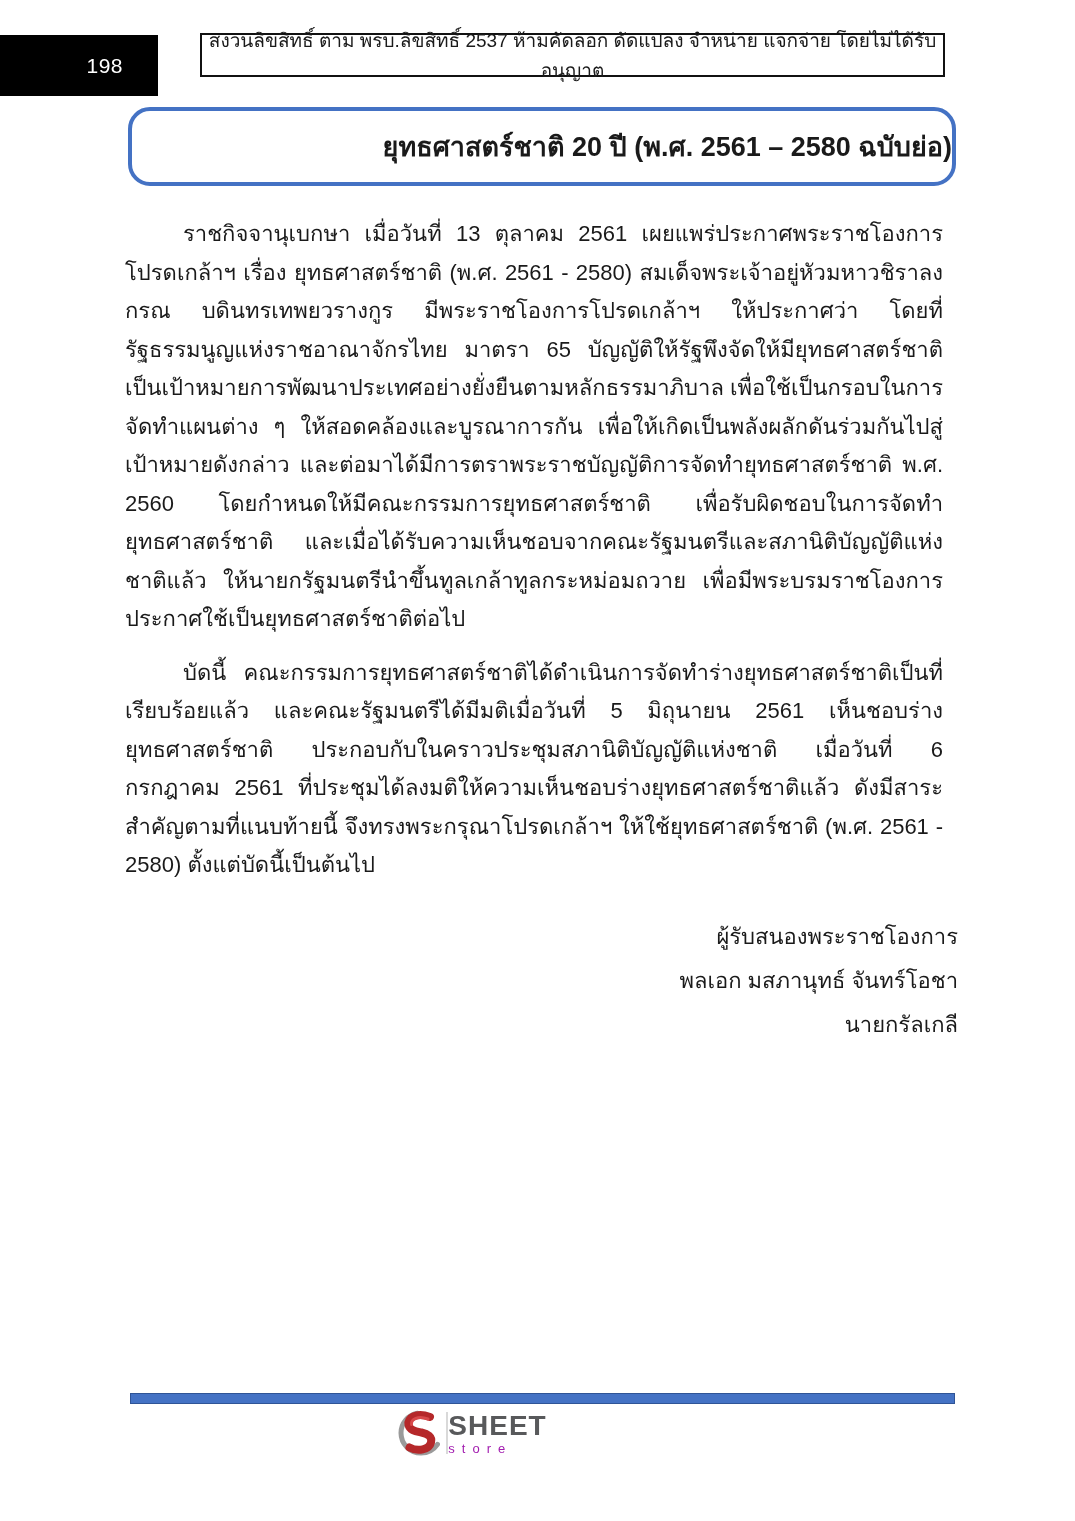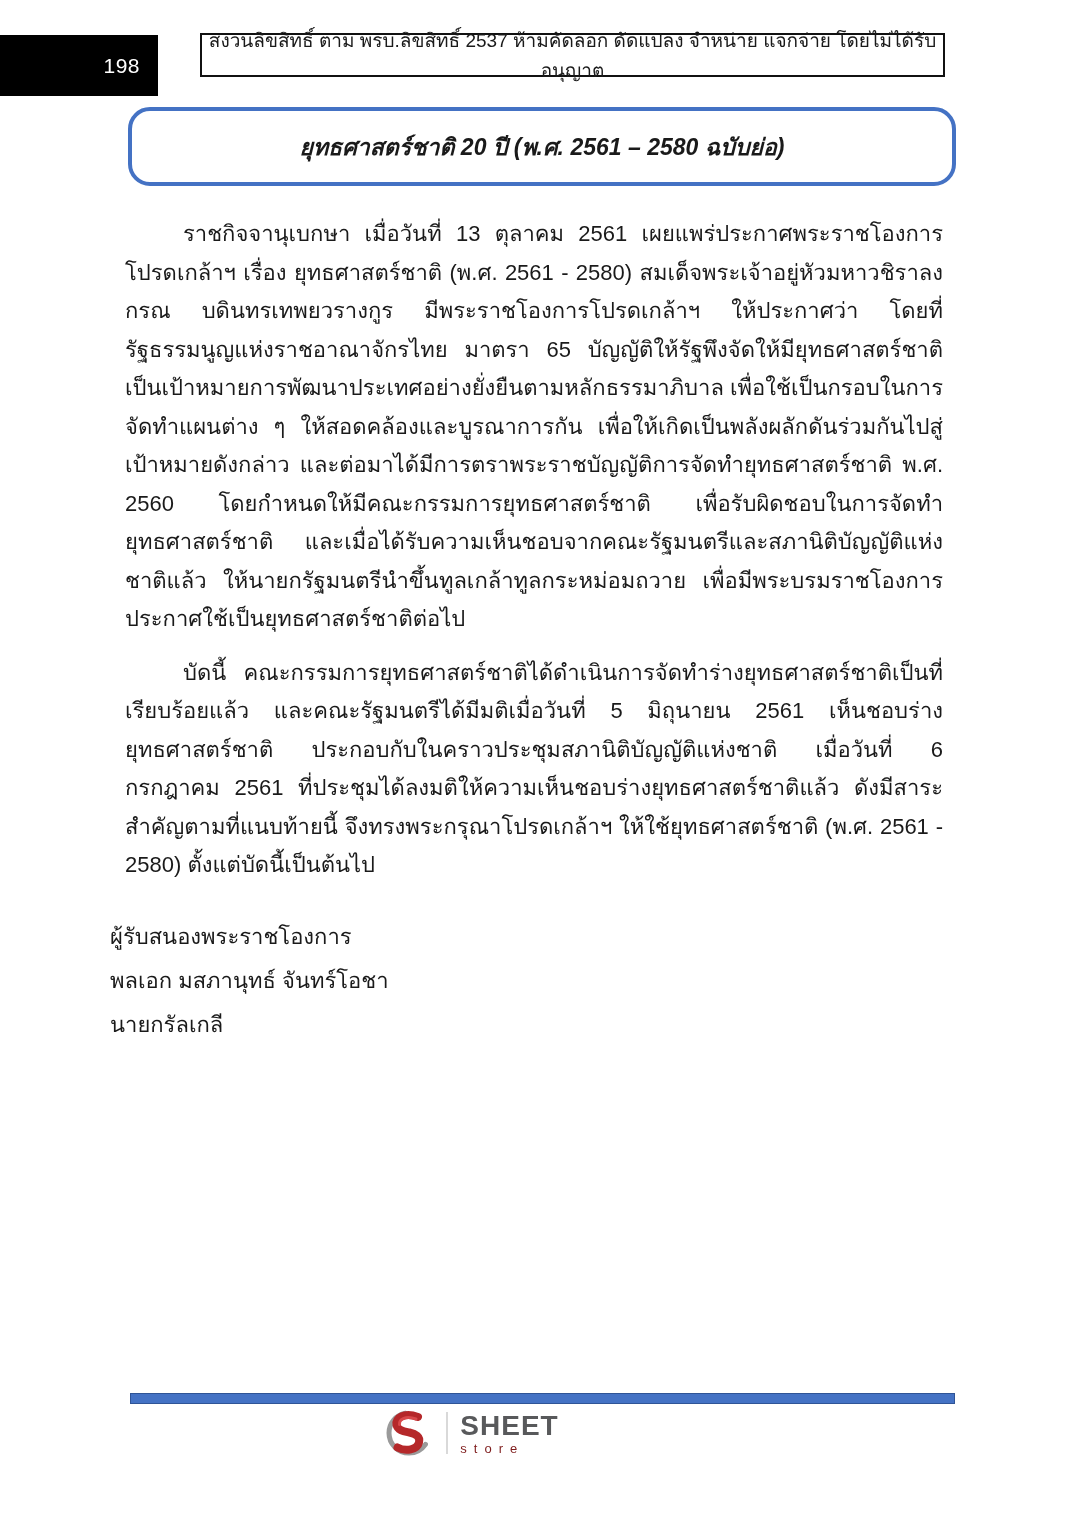--- a/index.html
+++ b/index.html
@@ -17,21 +17,21 @@
   
   .page-number-box {
     position: absolute;
     left: 0; top: 35px;
     width: 158px; height: 61px;
     background: #000000;
     color: #ffffff;
     display: flex;
     align-items: center;
     justify-content: flex-end;
-    padding-right: 18px;
+    padding-right: 35px;
     font-size: 21px;
     letter-spacing: 0.5px;
   }
 
   
   .copyright-box {
     position: absolute;
     left: 200px; top: 33px;
     width: 745px; height: 44px;
     border: 2px solid #111111;
@@ -45,66 +45,65 @@
 
   
   .title-box {
     position: absolute;
     left: 128px; top: 107px;
     width: 828px; height: 79px;
     border: 4px solid #4472C4;
     border-radius: 22px;
     display: flex;
     align-items: center;
-    justify-content: center;
-    font-size: 23px;
+    justify-content: flex-end;
+    font-size: 27px;
     font-weight: bold;
     background: #ffffff;
     text-align: center;
-    font-style: italic;
   }
 
   
   .body-text {
     position: absolute;
     left: 110px; top: 200px;
     width: 848px;
     font-size: 22px;
     line-height: 38.5px;
   }
   .para {
     text-align: justify;
     margin: 15px;
   }
   .para.indent1 { text-indent: 58px; }
   .para.indent2 { text-indent: 72px; text-align: left; }
 
   .signature {
     margin-top: 30px;
-    text-align: left;
+    text-align: right;
     font-size: 22px;
     line-height: 44px;
   }
 
   
   .footer-bar {
     position: absolute;
     left: 130px; top: 1393px;
     width: 825px; height: 11px;
     background: #4472C4;
     border: 1px solid #2F5496;
   }
   .footer-logo {
     position: absolute;
     left: 0; top: 1408px;
     width: 943px;
     display: flex;
     align-items: center;
     justify-content: center;
-    gap: 12px;
+    gap: 0;
   }
   .logo-s { width: 50px; height: 50px; display: inline-block; }
   .logo-divider {
     width: 2px; height: 42px;
     background: #d9d9d9;
     display: inline-block;
   }
   .logo-text-col {
     display: inline-flex;
     flex-direction: column;
@@ -112,21 +111,21 @@
     line-height: 1;
   }
   .logo-main {
     font-size: 28px;
     font-weight: bold;
     color: #58595b;
     letter-spacing: 1px;
   }
   .logo-sub {
     font-size: 13px;
-    color: #7f1d1d;
+    color: #a21caf;
     letter-spacing: 7px;
     margin-top: 2px;
   }
 </style>
 </head>
 <body>
 
 <div class="page">
 
   <div class="page-number-box">

